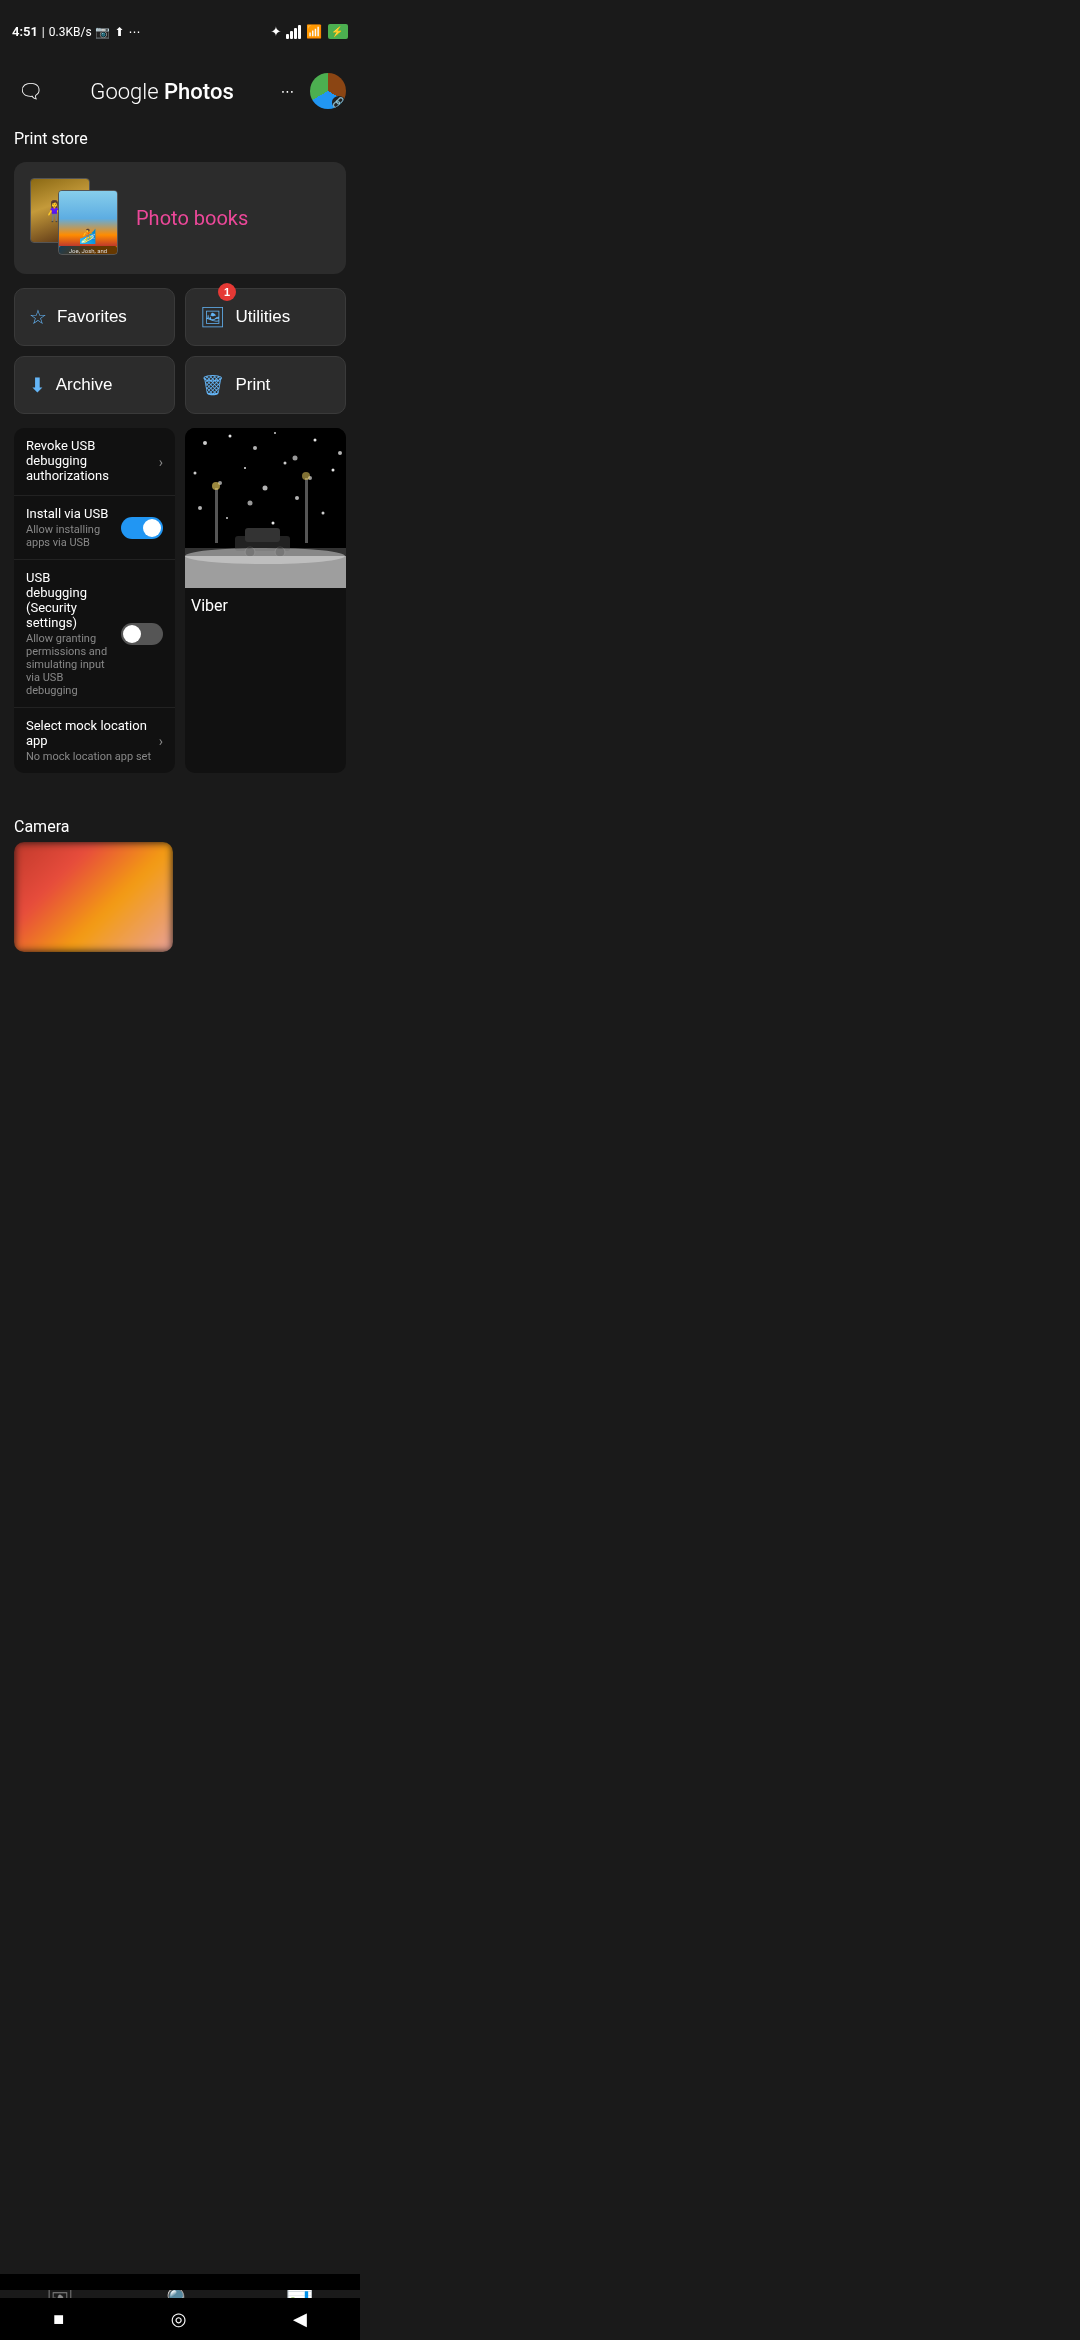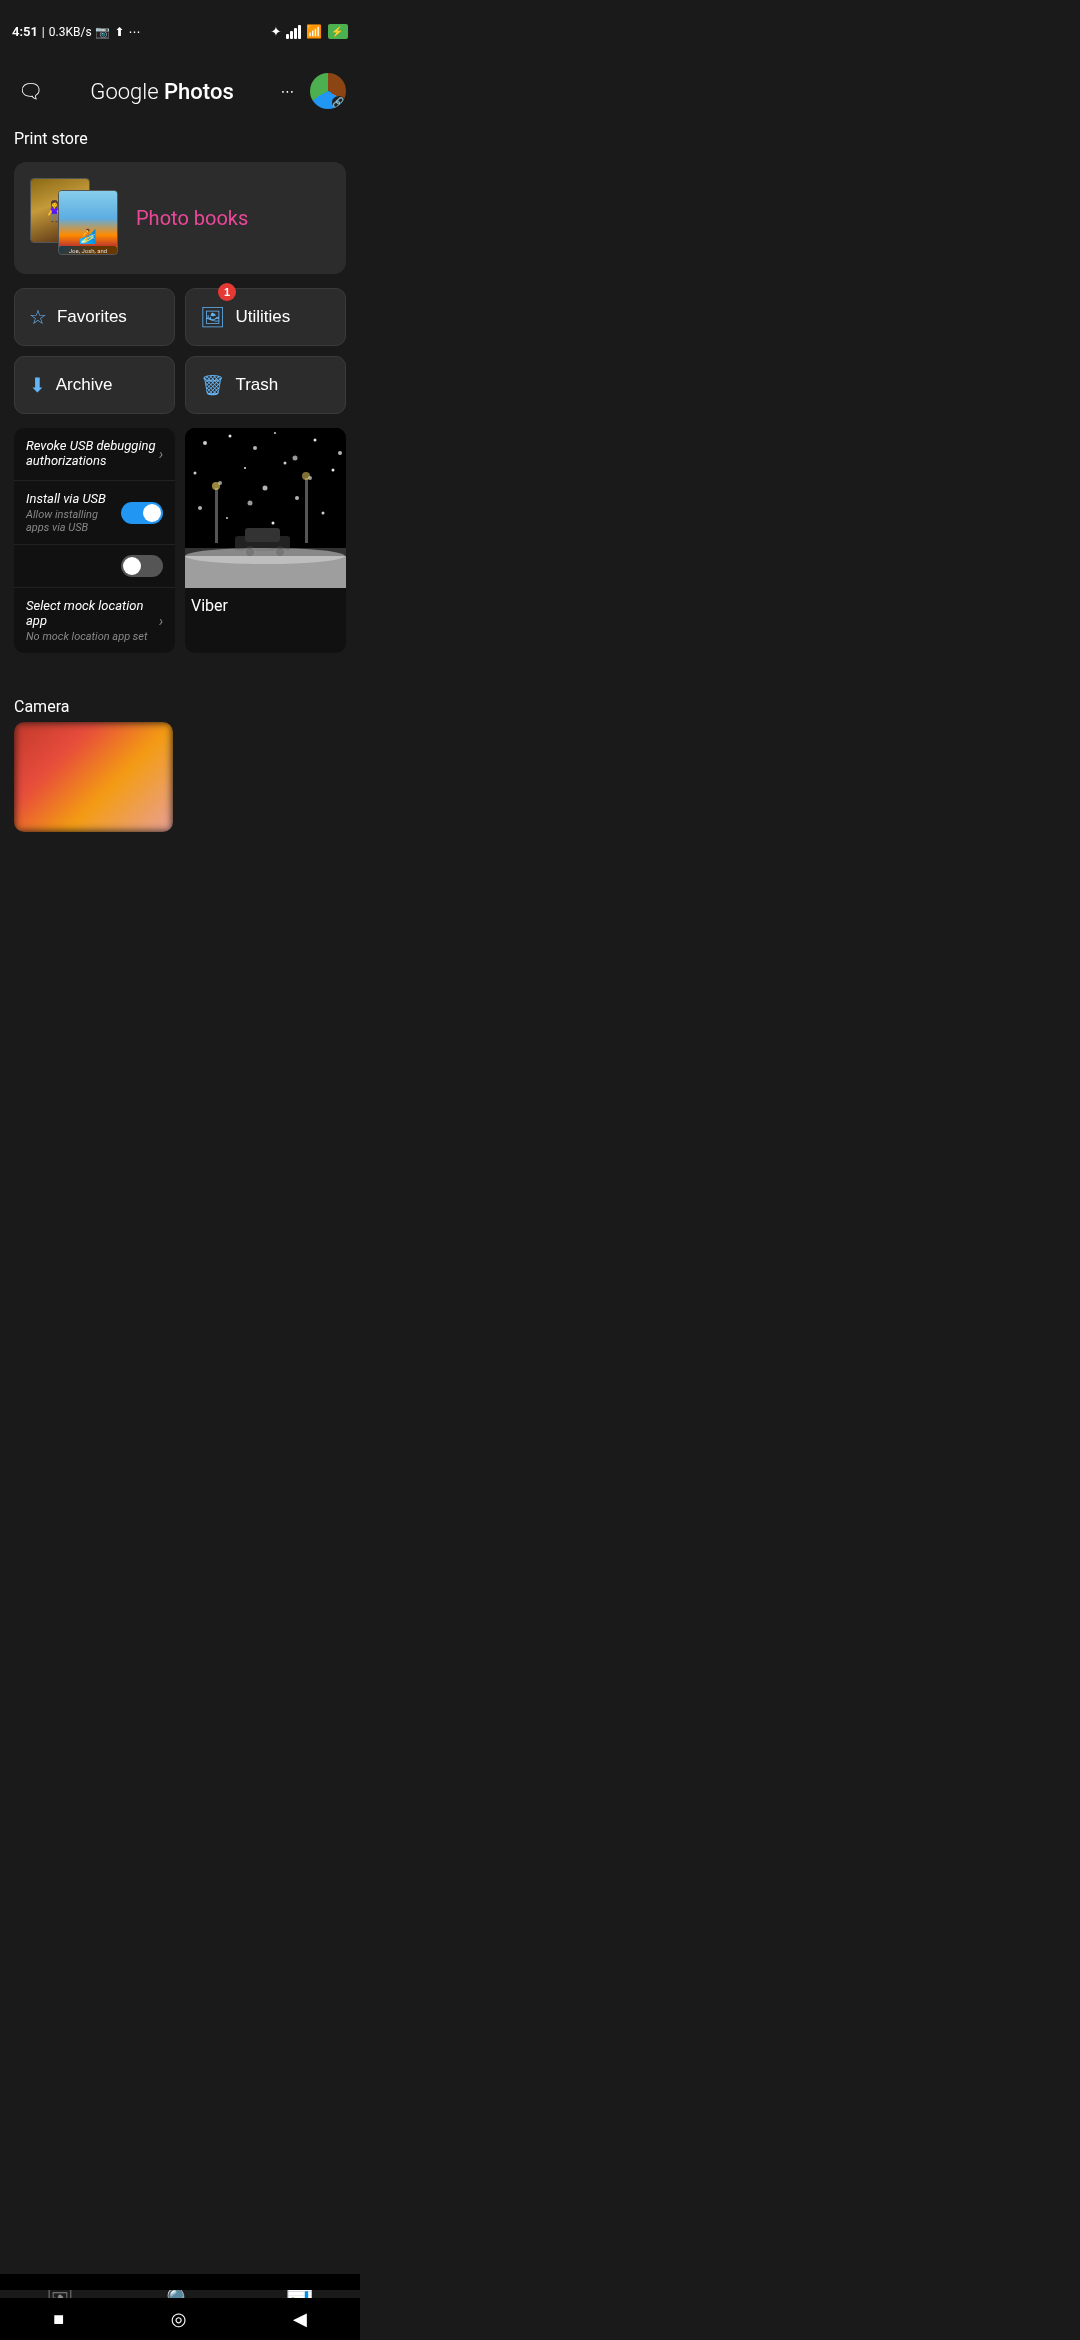--- a/index.html
+++ b/index.html
@@ -207,22 +207,21 @@
       border-radius: 10px;
       overflow: hidden;
       cursor: pointer;
       padding: 0;
     }
     .settings-row {
       padding: 10px 12px;
       border-bottom: 1px solid #222;
       display: flex;
       align-items: center;
-      justify-content: flex-end;
-      font-style: italic;
+      justify-content: flex-start;
     }
     .settings-row:last-child { border-bottom: none; }
     .settings-row-text { flex: 1; }
     .settings-row-title {
       font-size: 13px;
       color: #fff;
       margin-bottom: 2px;
     }
     .settings-row-subtitle {
       font-size: 11px;
@@ -394,21 +393,21 @@
       <span class="grid-btn-label">Utilities</span>
     </button>
 
     <button class="grid-btn">
       <span class="grid-btn-icon">⬇</span>
       <span class="grid-btn-label">Archive</span>
     </button>
 
     <button class="grid-btn">
       <span class="grid-btn-icon">🗑</span>
-      <span class="grid-btn-label">Trash</span>
+      <span class="grid-btn-label">Print</span>
     </button>
 
   </div>
 
   <div class="album-grid">
 
     <div class="settings-panel album-item">
       <div class="settings-row">
         <div class="settings-row-text">
           <div class="settings-row-title">Revoke USB debugging authorizations</div>
@@ -420,20 +419,24 @@
           <div class="settings-row-title">Install via USB</div>
           <div class="settings-row-subtitle">Allow installing apps via USB</div>
         </div>
         <div class="toggle-container">
           <div class="toggle on">
             <div class="toggle-thumb"></div>
           </div>
         </div>
       </div>
       <div class="settings-row">
+        <div class="settings-row-text">
+          <div class="settings-row-title">USB debugging (Security settings)</div>
+          <div class="settings-row-subtitle">Allow granting permissions and simulating input via USB debugging</div>
+        </div>
         <div class="toggle-container">
           <div class="toggle off">
             <div class="toggle-thumb"></div>
           </div>
         </div>
       </div>
       <div class="settings-row">
         <div class="settings-row-text">
           <div class="settings-row-title">Select mock location app</div>
           <div class="settings-row-subtitle">No mock location app set</div>

